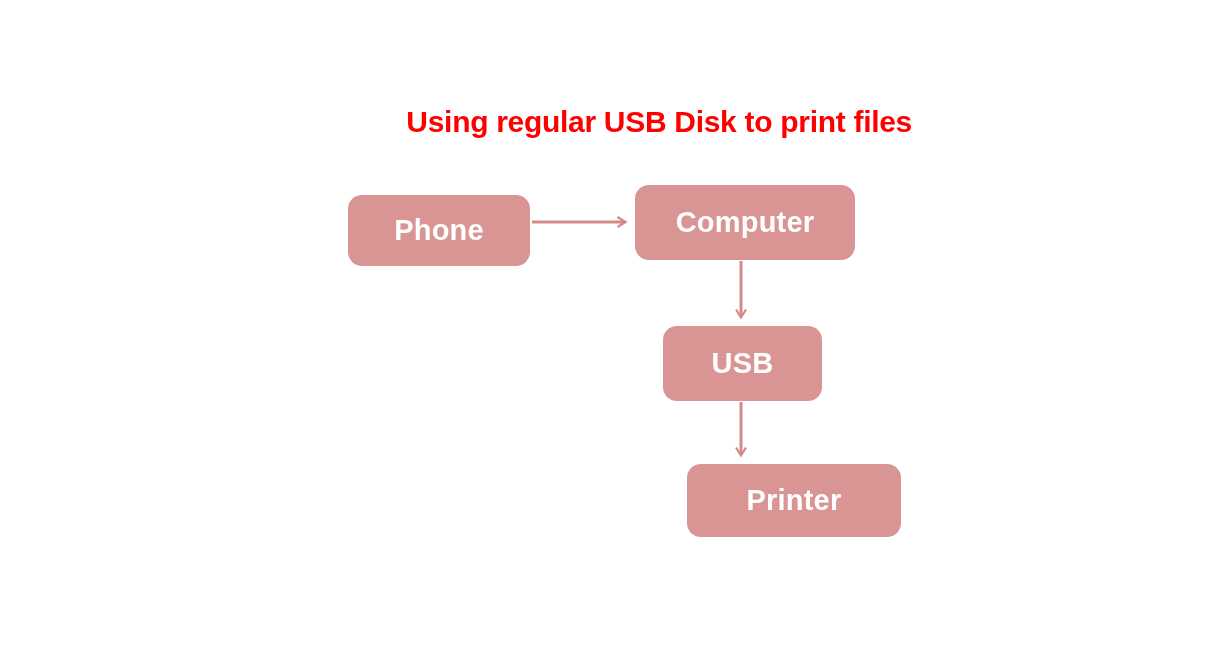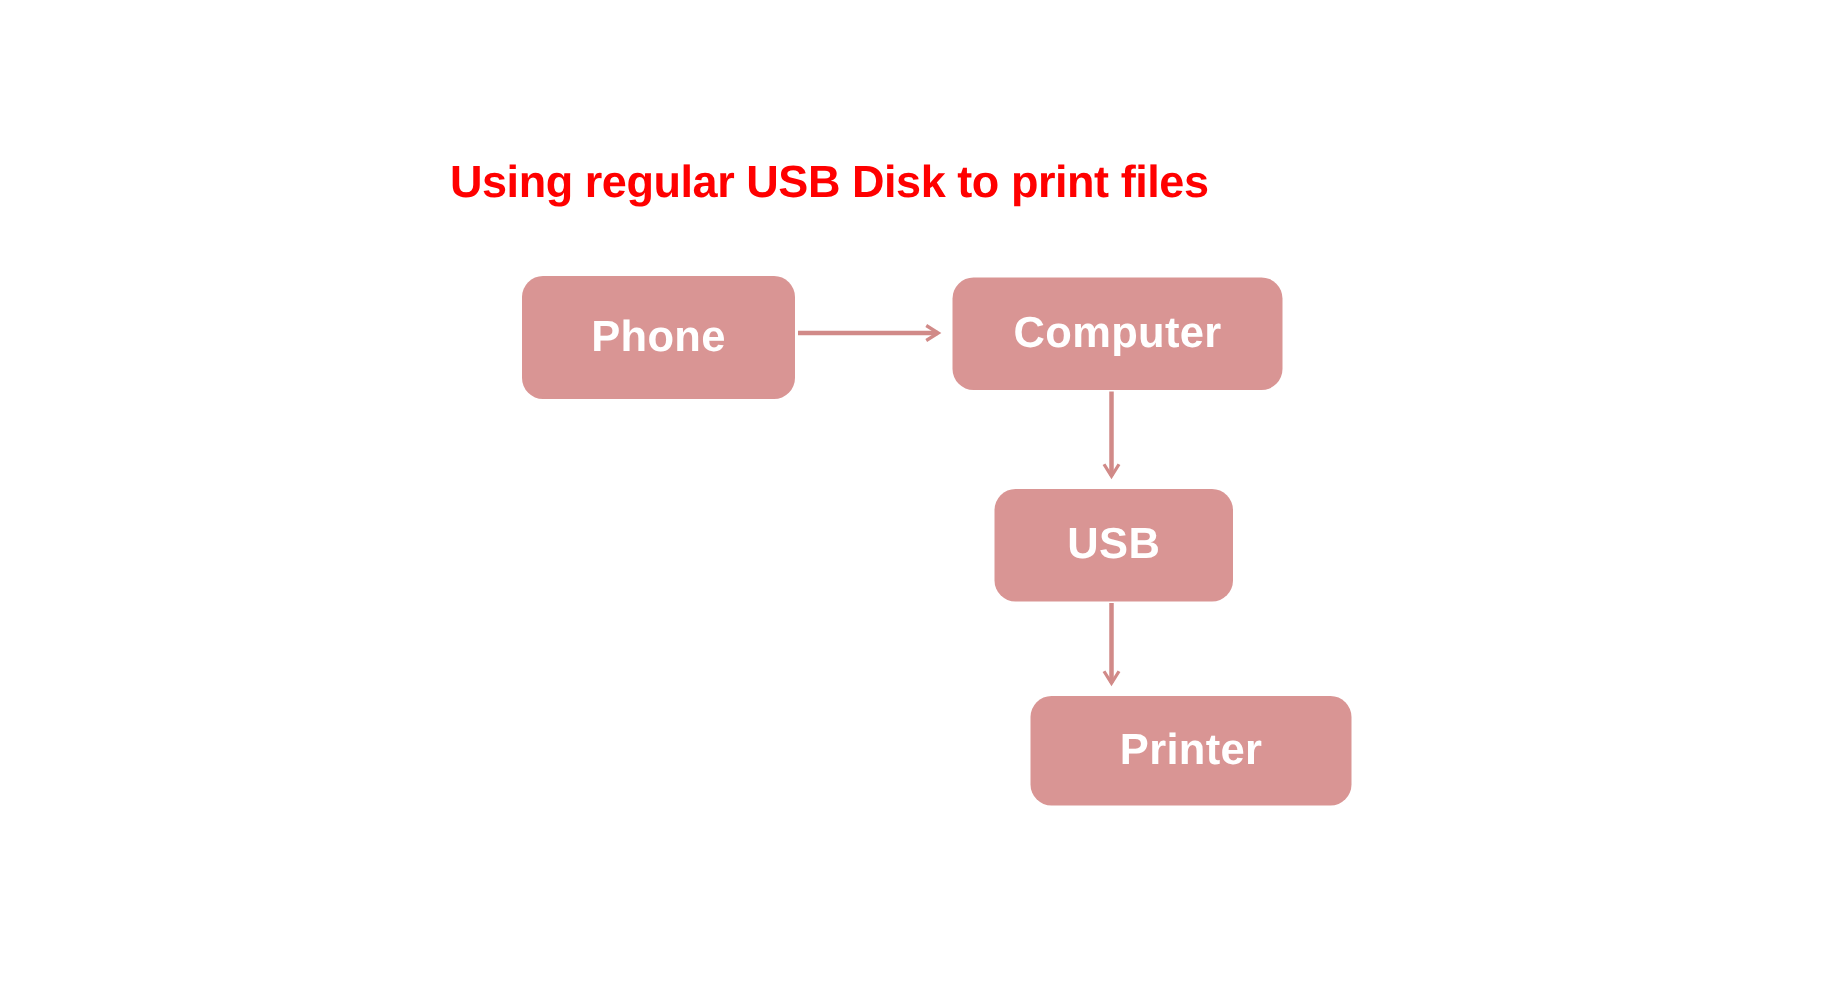--- a/index.html
+++ b/index.html
@@ -24,21 +24,21 @@
     background: var(--bg);
     overflow: hidden;
   }
 
   .diagram-title {
     position: absolute;
     left: 300px;
     top: 101px;
     width: 612px;
     height: 42px;
-    text-align: left;
+    text-align: right;
     font-size: 30px;
     font-weight: 700;
     letter-spacing: -0.3px;
     color: var(--title-color);
     line-height: 42px;
     white-space: nowrap;
   }
 
   .node {
     position: absolute;
@@ -46,21 +46,21 @@
     border-radius: 14px;
     display: flex;
     align-items: center;
     justify-content: center;
     color: var(--node-text);
     font-size: 29px;
     font-weight: 700;
     letter-spacing: 0.2px;
   }
 
-  .node-phone    { left: 348px; top: 184px; width: 182px; height: 82px; }
+  .node-phone    { left: 348px; top: 195px; width: 182px; height: 71px; }
   .node-computer { left: 635px; top: 185px; width: 220px; height: 75px; text-align: right; }
   .node-usb      { left: 663px; top: 326px; width: 159px; height: 75px; }
   .node-printer  { left: 642px; top: 464px; width: 214px; height: 73px; margin-left: 45px; }
 
   .arrows-layer {
     position: absolute;
     left: 0; top: 0;
     width: 1225px;
     height: 654px;
     pointer-events: none;

